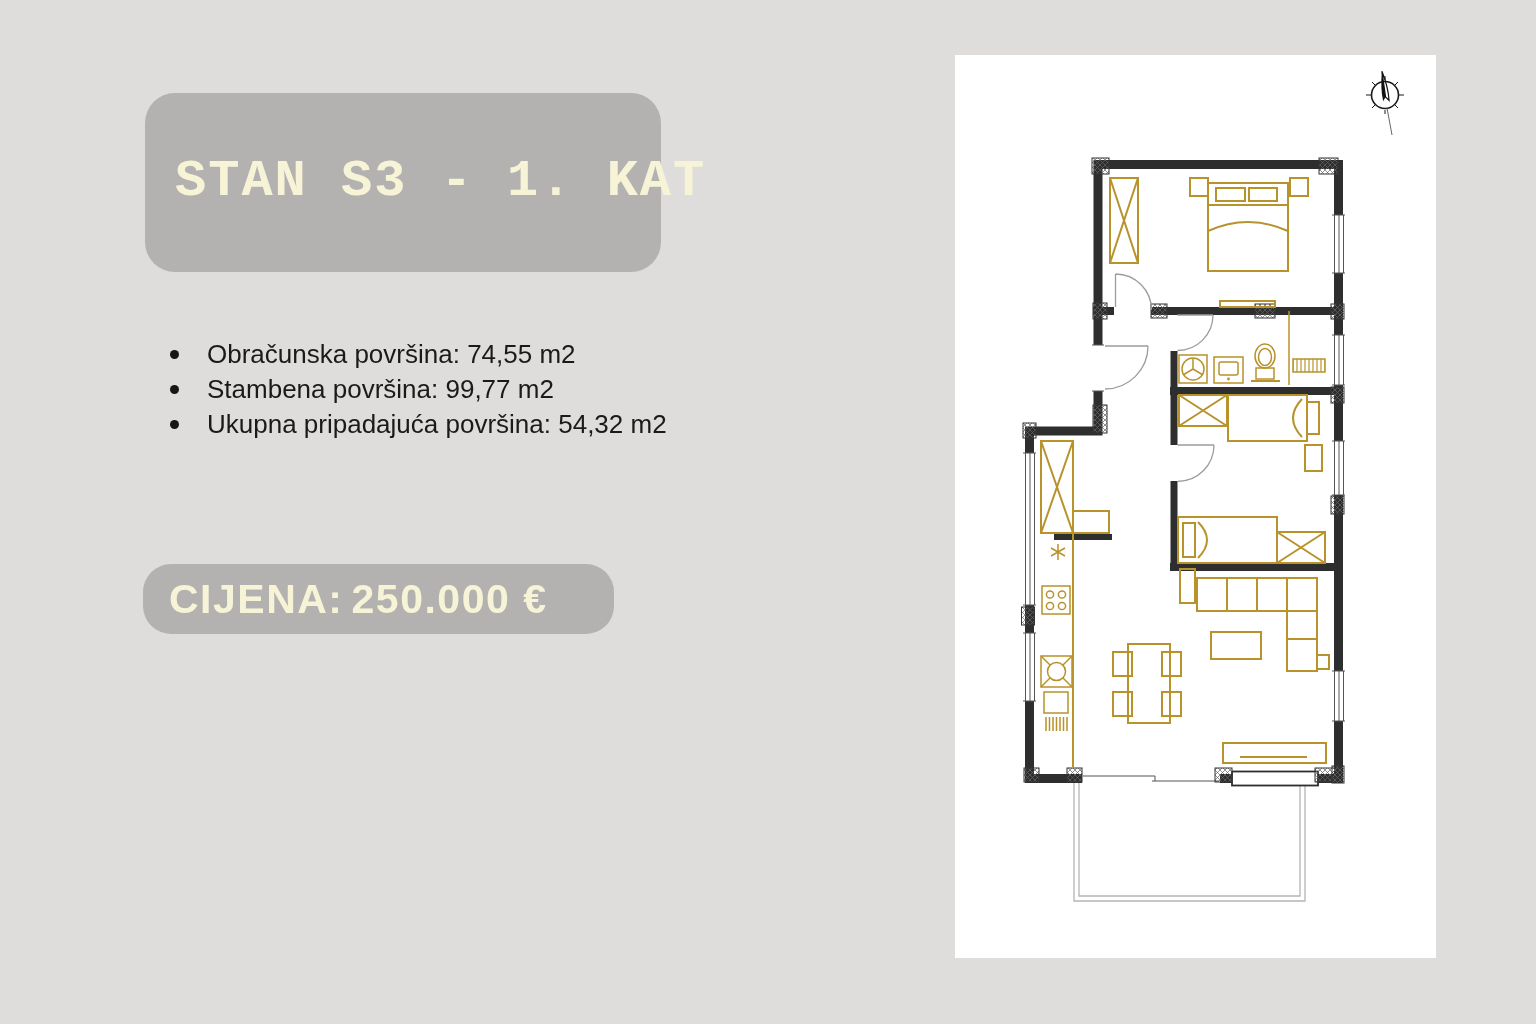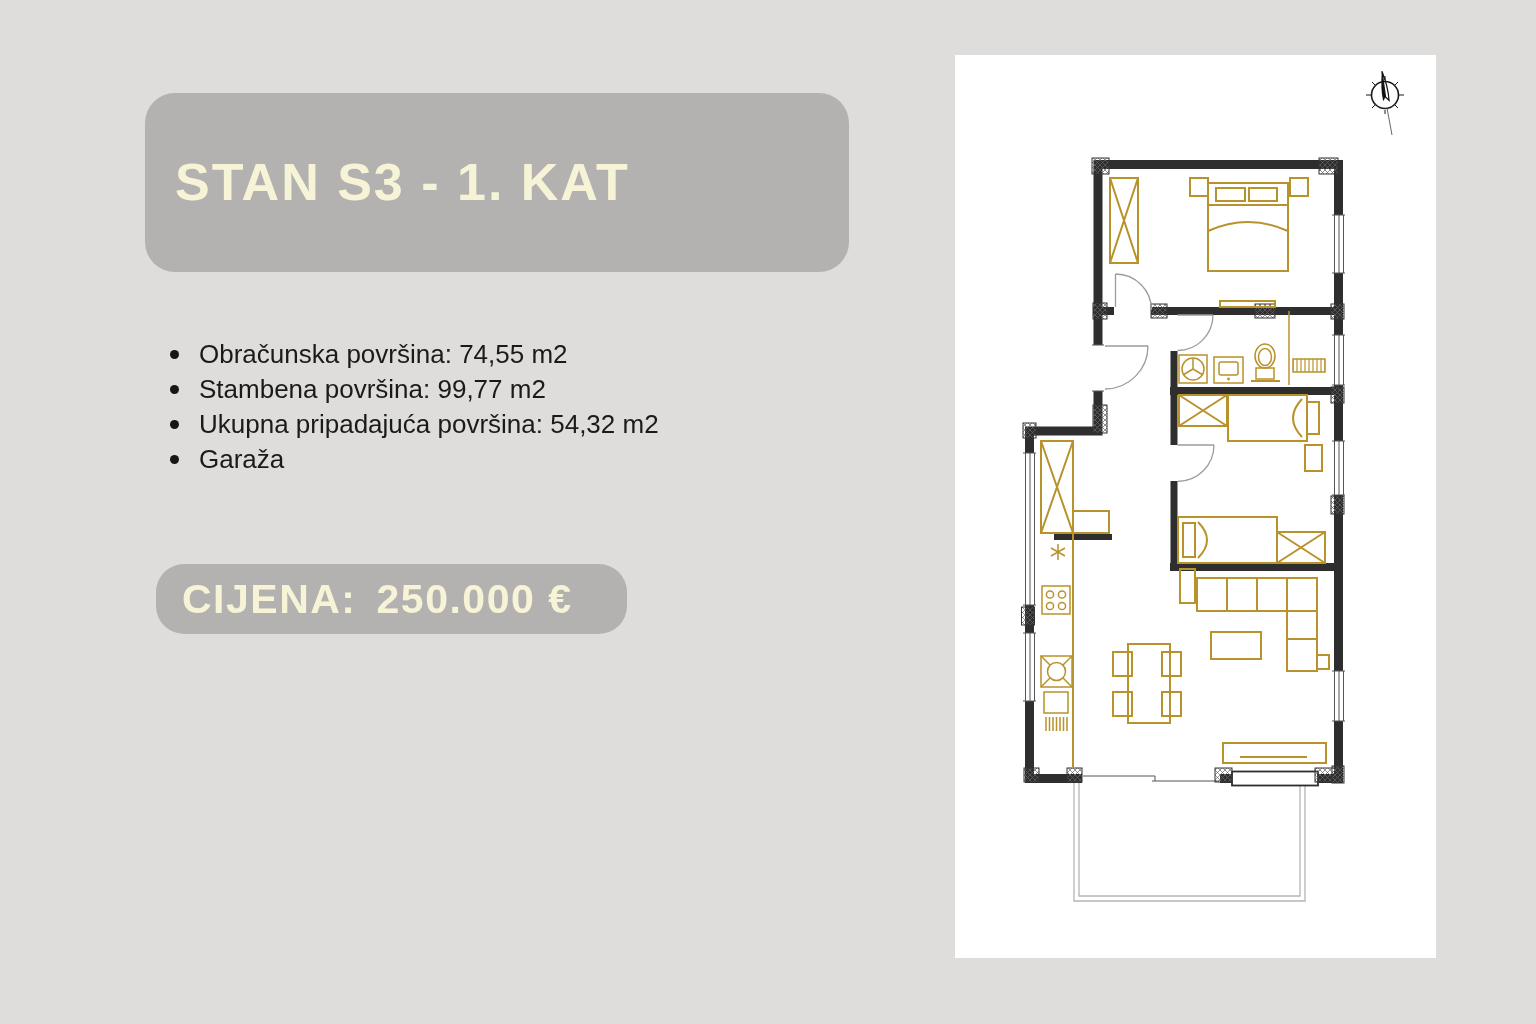--- a/index.html
+++ b/index.html
@@ -5,44 +5,44 @@
   :root{
     --page_bg:#dedddc; --block_bg:#b3b2b1; --cream:#f7f3d7; --text_dark:#1a1a1a;
     --plan_gold:#b8922b; --plan_wall:#2e2e2e; --plan_door:#9c9c9c; --plan_gray:#b5b5b5;
     --panel_bg:#ffffff;
   }
   html,body{margin:0;padding:0;}
   body{font-family:"Liberation Sans", sans-serif;}
   .page{position:relative;width:1536px;height:1024px;background:var(--page_bg);overflow:hidden;}
 
   .title-block{
-    position:absolute;left:145px;top:93px;width:704px;height:179px;
+    position:absolute;left:145px;top:93px;width:516px;height:179px;
     background:var(--block_bg);border-radius:30px;
     display:flex;flex-direction:column;justify-content:center;gap:20px;
-    padding-left:30px;box-sizing:border-box;
+    padding-left:30px;box-sizing:border-box;font-family:Liberation Mono, monospace;
   }
   .title-line{
     font-size:52px;font-weight:bold;color:var(--cream);
     letter-spacing:2px;line-height:1.05;white-space:nowrap;
   }
 
   .details{position:absolute;left:170px;top:337px;margin:0;padding:0;list-style:none;}
   .details li{
-    display:flex;align-items:center;gap:20px;
+    display:flex;align-items:center;gap:28px;
     font-size:26px;color:var(--text_dark);height:35px;white-space:nowrap;
   }
   .dot{width:9px;height:9px;border-radius:50%;background:#161616;flex:0 0 auto;}
 
   .price-block{
-    position:absolute;left:156px;top:564px;width:471px;height:70px;
+    position:absolute;left:143px;top:564px;width:471px;height:70px;
     background:var(--block_bg);border-radius:28px;
     display:flex;align-items:center;padding-left:26px;box-sizing:border-box;
     color:var(--cream);font-weight:bold;font-size:41px;letter-spacing:1.5px;white-space:nowrap;
   }
-  .price-value{margin-left:20px;}
+  .price-value{margin-left:8px;}
 
   .plan-panel{
     position:absolute;left:955px;top:55px;width:481px;height:903px;
     background:var(--panel_bg);
   }
   .plan-panel svg{display:block;width:481px;height:903px;}
 
   
   .w{stroke:var(--plan_wall);fill:none;}
   .g{stroke:var(--plan_gold);fill:none;stroke-width:2;}
@@ -67,24 +67,20 @@
       <span class="dot"></span>
       <span>Obračunska površina: 74,55 m2</span>
     </li>
     <li>
       <span class="dot"></span>
       <span>Stambena površina: 99,77 m2</span>
     </li>
     <li>
       <span class="dot"></span>
       <span>Ukupna pripadajuća površina: 54,32 m2</span>
-    </li>
-    <li>
-      <span class="dot"></span>
-      <span>Garaža</span>
     </li>
   </ul>
 
   <div class="price-block">
     <span class="price-label">CIJENA:</span>
     <span class="price-value">250.000 €</span>
   </div>
 
   <div class="plan-panel">
     <svg viewBox="0 0 481 903">

